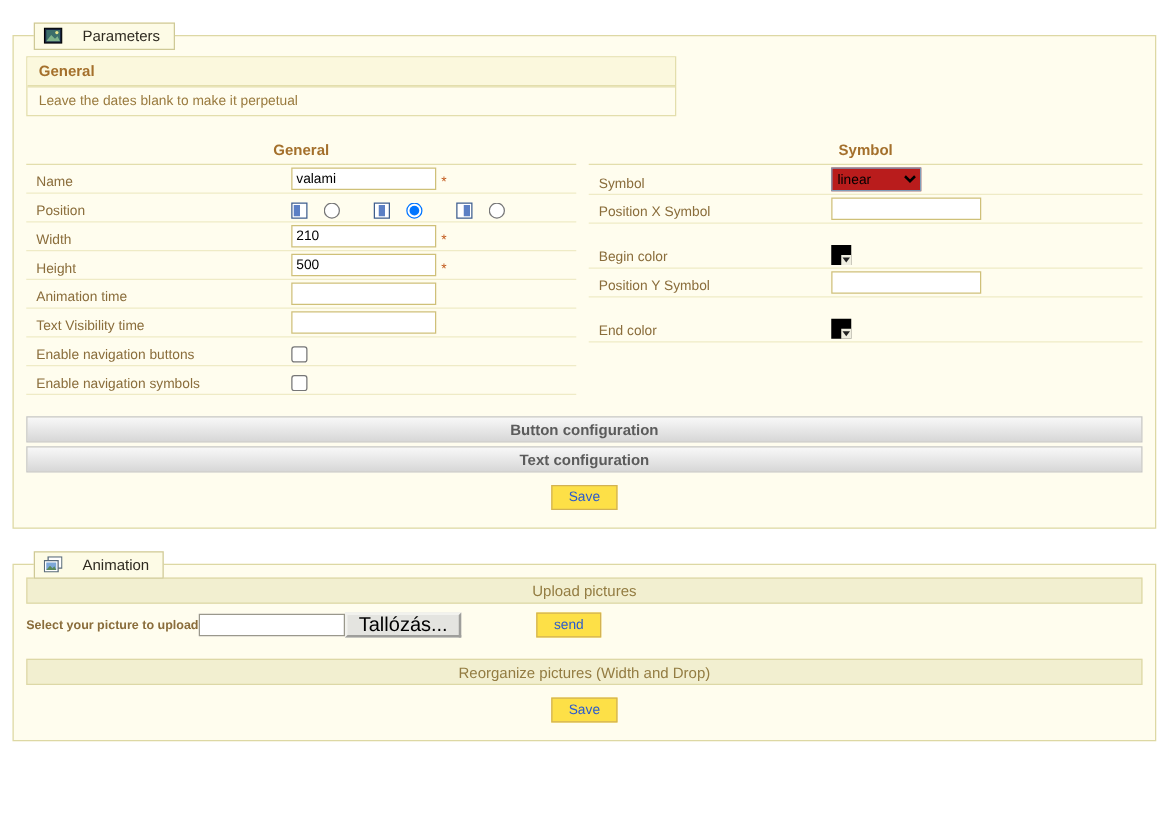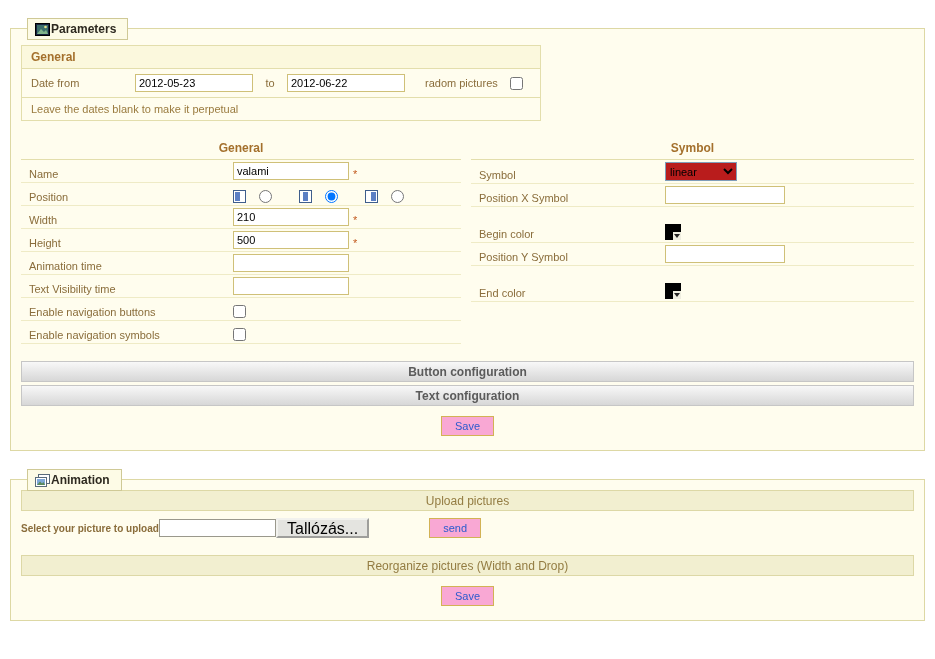--- a/index.html
+++ b/index.html
@@ -11,24 +11,24 @@
   }
   .panel {
     position: relative;
     margin: 28px 10px 0 10px;
     background: #fffdee;
     border: 1px solid #ddd8a4;
     padding-bottom: 2px;
   }
   .tab {
     position: absolute; top: -11px; left: 16px;
-    display: flex; align-items: flex-end; gap: 1px;
+    display: flex; align-items: flex-start; gap: 16px;
     background: #fdfbe6; border: 1px solid #cfc996;
     padding: 3px 11px 3px 7px;
-    font-weight: bold; font-size: 12px; color: #2e2a20;
+    font-weight: normal; font-size: 12px; color: #2e2a20;
   }
   .tab svg { display:block; }
 
   
   .dates-box {
     width: 520px;
     margin: 16px 10px 0 10px;
     border: 1px solid #e3deac;
   }
   .box-header {
@@ -98,21 +98,21 @@
     font-weight: bold; font-size: 12px; color: #5b5b5b;
     background: linear-gradient(#f8f8f8, #d7d7d7);
     border: 1px solid #c6c6c6;
     cursor: pointer;
   }
   .graybar + .graybar { margin-top: 3px; }
 
   .save-row { text-align: center; padding: 10px 0 12px 0; }
   button.btn {
     font-family: "Liberation Sans", sans-serif; font-size: 11px;
-    color: #2b5bcd; background: #f9a8d4;
+    color: #2b5bcd; background: #fde047;
     border: 1px solid #d2b254; padding: 3px 13px; cursor: pointer;
   }
 
   
   .yellowbar {
     margin: 10px 10px 0 10px;
     height: 21px; line-height: 20px; text-align: center;
     font-size: 12px; color: #937c42;
     background: #f2efd0; border: 1px solid #ddd8a6;
   }
@@ -140,28 +140,20 @@
         <rect x="2" y="2" width="11" height="9" fill="#3c6e6a"></rect>
         <polygon points="2,11 6,6 9,9 11,7 13,11" fill="#7fb38a"></polygon>
         <circle cx="10.5" cy="4" r="1.3" fill="#e8e48a"></circle>
       </svg>
     </span>
     <span>Parameters</span>
   </div>
 
   <div class="dates-box">
     <div class="box-header">General</div>
-    <div class="date-row">
-      <span class="dlabel">Date from</span>
-      <input class="txt" type="text" value="2012-05-23" style="">
-      <span class="to-label">to</span>
-      <input class="txt" type="text" value="2012-06-22" style="">
-      <span class="rp-label">radom pictures</span>
-      <input type="checkbox" style="">
-    </div>
     <div class="hint-row">Leave the dates blank to make it perpetual</div>
   </div>
 
   <div class="form-cols">
     <div class="col-left">
       <div class="col-header">General</div>
 
       <div class="frow">
         <span class="flabel">Name</span>
         <input class="txt" type="text" value="valami" style="">

